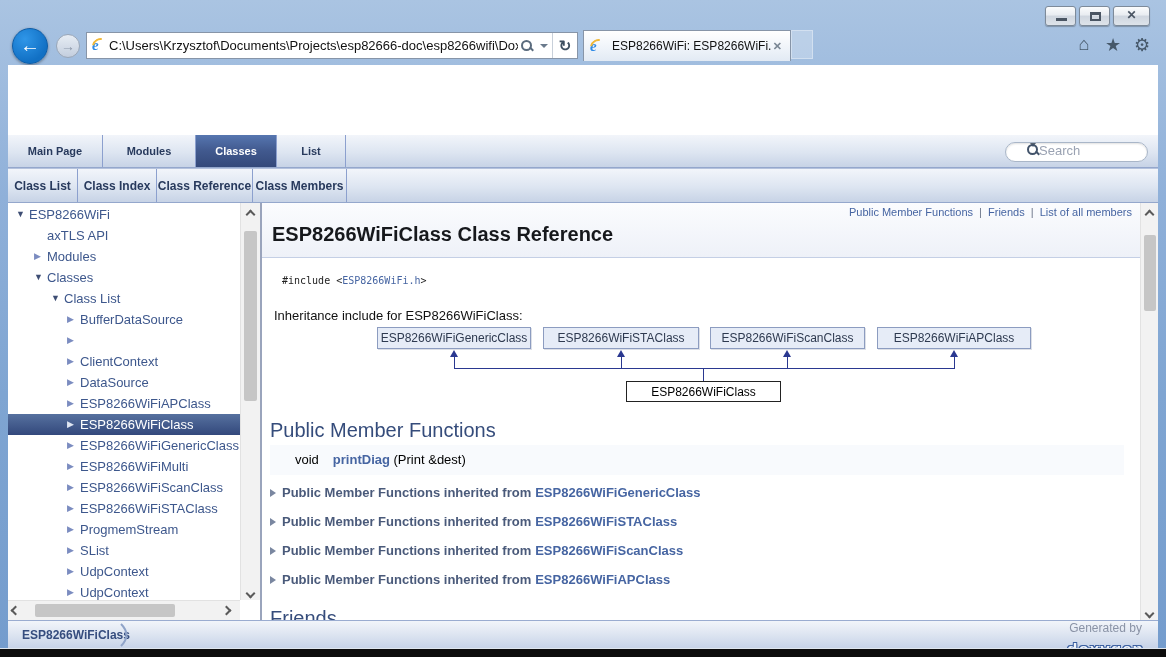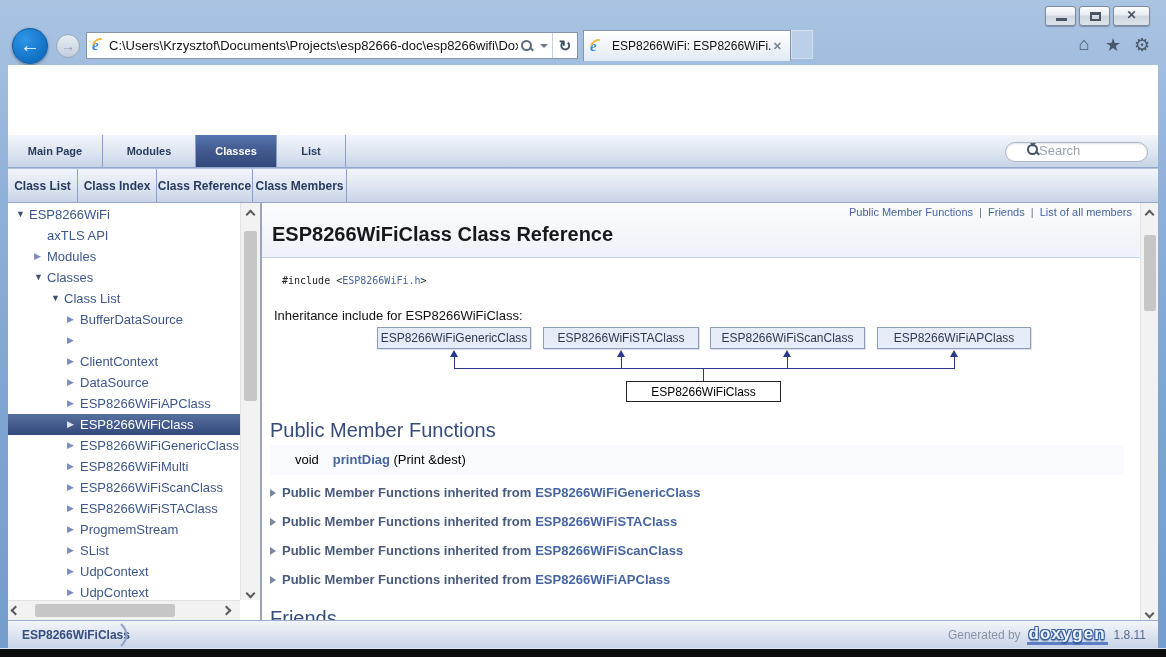--- a/index.html
+++ b/index.html
@@ -120,21 +120,21 @@
   .memrow .mtype { margin-left:25px; }
   .memrow .mname { font-weight:bold; color:#4665a2; margin-left:14px; text-decoration:none; cursor:pointer; }
   .inh { position:absolute; left:8px; font-size:13px; font-weight:bold; color:#4a5a7a; display:flex; align-items:center; }
   .inh .tri { width:0; height:0; border-top:4px solid transparent; border-bottom:4px solid transparent; border-left:6px solid #7a87a0; margin-right:6px; }
   .inh a { color:#4665a2; text-decoration:none; margin-left:4px; cursor:pointer; }
   
   .pfooter { position:absolute; left:0; top:555px; width:100%; height:28px;
     background:linear-gradient(180deg,#f2f5fa 0%,#dbe3f0 55%,#c7d3e8 100%); border-top:1px solid #9aacd0; }
   .crumb { position:absolute; left:14px; top:0; height:28px; line-height:28px; font-size:12px; font-weight:bold; color:#364d7e; }
   .crumb-chev { position:absolute; left:112px; top:2px; }
-  .genline { position:absolute; right:12px; top:0; height:28px; display:flex; align-items:center; gap:6px; }
+  .genline { position:absolute; right:12px; top:0; height:28px; display:flex; align-items:center; gap:6px;flex-direction:column; }
   .genby { font-size:12px; color:#8a93a6; }
   .doxylogo { font-size:17px; font-weight:bold; letter-spacing:1px; color:#eef3fb;
     text-shadow:-1px -1px 0 #3a5fa0, 1px -1px 0 #3a5fa0, -1px 1px 0 #3a5fa0, 1px 1px 0 #3a5fa0, 0 2px 2px #2a4a85;
     border-bottom:3px solid #5d7fc4; line-height:17px; padding:0 2px; }
   .genver { font-size:12px; color:#5a6b8c; }
   .bottomstrip { position:absolute; left:0; top:648px; width:100%; height:9px; background:#0c0c0c; border-top:1px solid #dfe6ee; }
 </style>
 </head>
 <body>
 

